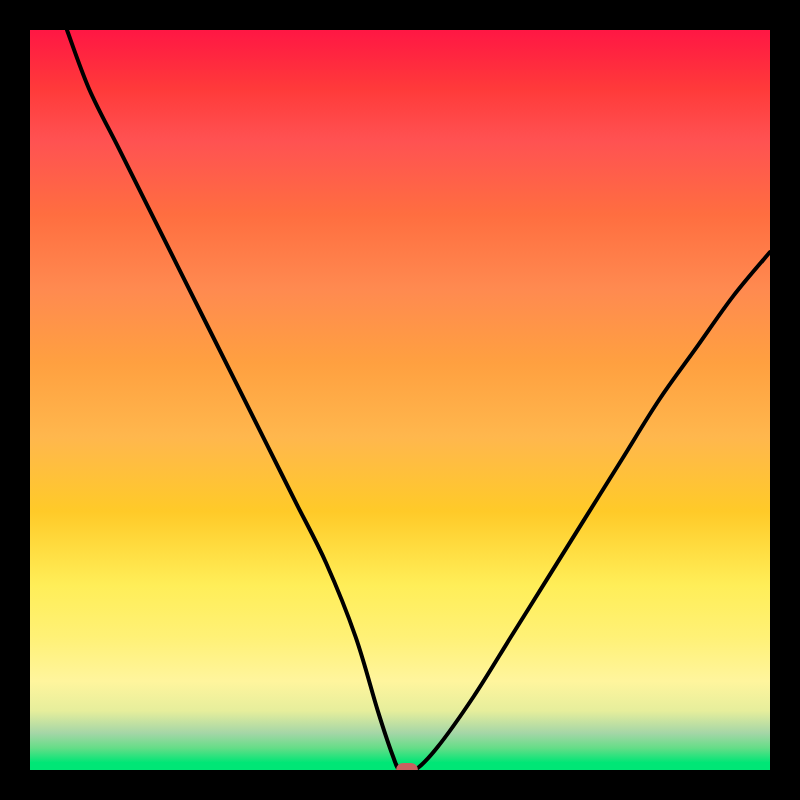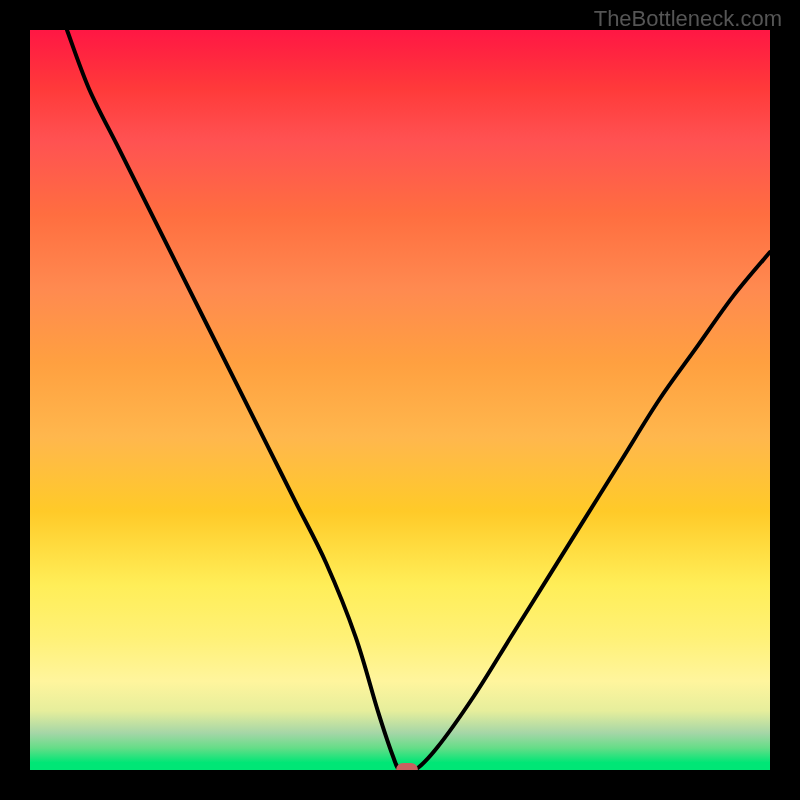--- a/index.html
+++ b/index.html
@@ -73,21 +73,20 @@
     height: 14px;
     background: #c96060;
     border-radius: 7px;
     transform: translate(-50%, -50%);
   }
 </style>
 </head>
 <body>
 
 <div class="container">
-  <div class="watermark">TheBottleneck.com</div>
 
   <div class="plot-area">
     <div class="gradient-bg"></div>
 
     <svg class="curve" viewBox="0 0 740 740">
       <path id="curve-path" d="M 37 0 C 40.7 9.866666666666655, 50.56666666666667 39.4666666666666, 59.2 59.19999999999993 C 67.83333333333334 78.93333333333327, 78.93333333333334 98.66666666666663, 88.8 118.39999999999998 C 98.66666666666666 138.13333333333333, 108.53333333333333 157.8666666666667, 118.4 177.60000000000002 C 128.26666666666668 197.33333333333334, 138.13333333333333 217.06666666666663, 148 236.79999999999995 C 157.86666666666667 256.5333333333333, 167.73333333333332 276.26666666666665, 177.6 296 C 187.46666666666667 315.73333333333335, 197.33333333333334 335.46666666666664, 207.20000000000002 355.2 C 217.0666666666667 374.93333333333334, 226.93333333333334 394.66666666666663, 236.8 414.4 C 246.66666666666669 434.1333333333333, 256.5333333333333 453.8666666666667, 266.4 473.6 C 276.26666666666665 493.33333333333337, 286.1333333333333 510.59999999999997, 296 532.8 C 305.8666666666667 555, 316.9666666666667 582.1333333333333, 325.6 606.8 C 334.23333333333335 631.4666666666666, 341.6333333333333 661.0666666666666, 347.79999999999995 680.8 C 353.9666666666666 700.5333333333333, 358.9 715.3333333333334, 362.59999999999997 725.2 C 366.29999999999995 735.0666666666667, 366.3 737.5333333333333, 370 740 C 373.7 742.4666666666667, 378.6333333333333 743.7, 384.8 740 C 390.9666666666667 736.3, 397.1333333333334 730.1333333333333, 407.00000000000006 717.8 C 416.86666666666673 705.4666666666666, 431.6666666666667 684.5, 444 666 C 456.3333333333333 647.5, 468.6666666666667 626.5333333333333, 481 606.8 C 493.3333333333333 587.0666666666666, 505.6666666666667 567.3333333333334, 518 547.6 C 530.3333333333334 527.8666666666667, 542.6666666666666 508.1333333333333, 555 488.4 C 567.3333333333334 468.66666666666663, 579.6666666666666 448.93333333333334, 592 429.2 C 604.3333333333334 409.46666666666664, 616.6666666666666 388.5, 629 370 C 641.3333333333334 351.5, 653.6666666666666 335.4666666666667, 666 318.20000000000005 C 678.3333333333334 300.9333333333334, 690.6666666666666 282.43333333333334, 703 266.4 C 715.3333333333334 250.36666666666665, 733.8333333333334 229.4, 740 222" stroke="#000" stroke-width="4" fill="none" stroke-linecap="round"></path>
     </svg>
 
     <div class="marker" id="marker" style="left: 377.4px; top: 740px; background: rgb(201, 96, 96);"></div>
   </div>

